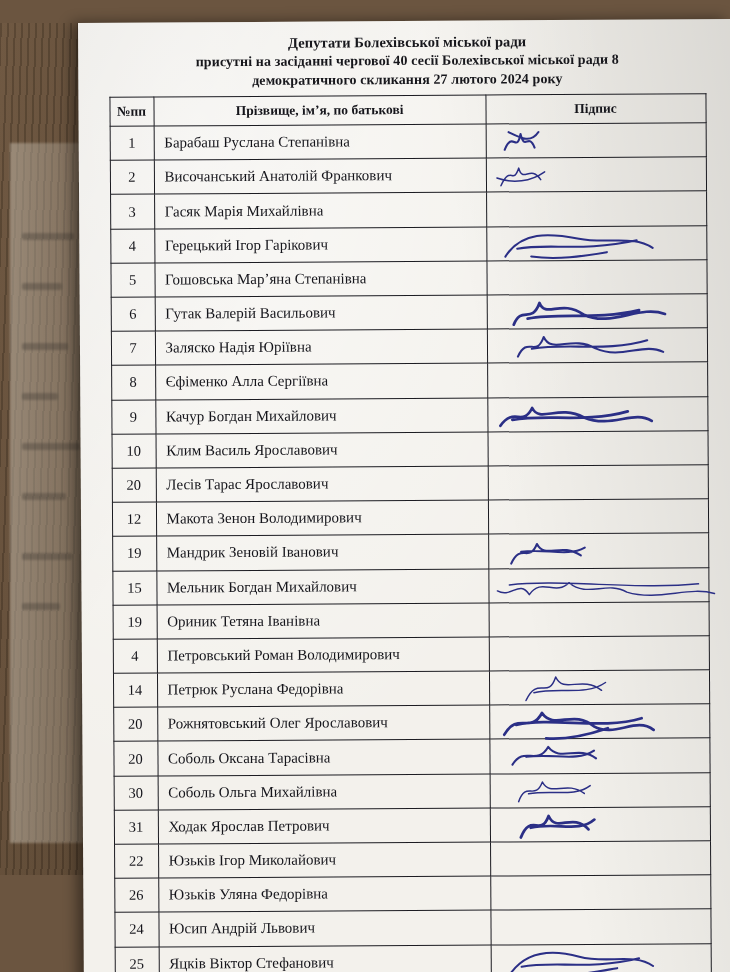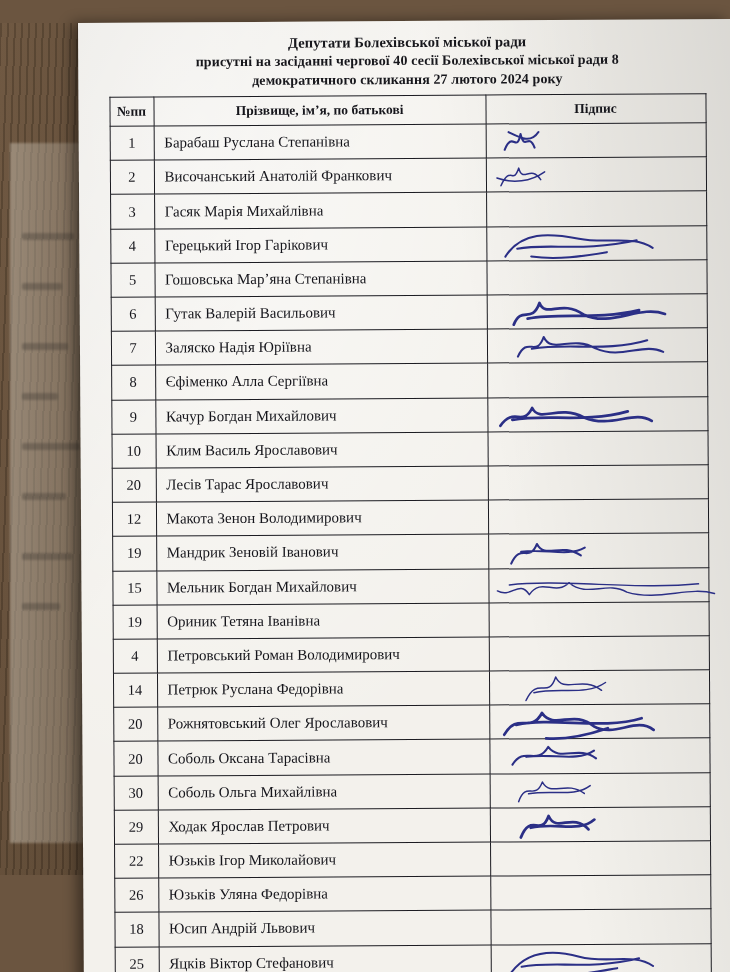--- a/index.html
+++ b/index.html
@@ -331,40 +331,40 @@
             <tr>
               <td class="cell-num">30</td>
               <td class="cell-name">Соболь Ольга Михайлівна</td>
               <td class="cell-sign">
                 <svg class="sig" viewBox="0 0 220 34" preserveAspectRatio="none">
                   <path class="thin" d="M28,28 C36,6 44,28 52,8 C60,24 76,6 94,20 M38,20 C62,16 84,24 100,12"></path>
                 </svg>
               </td>
             </tr>
             <tr>
-              <td class="cell-num">29</td>
+              <td class="cell-num">31</td>
               <td class="cell-name">Ходак Ярослав Петрович</td>
               <td class="cell-sign">
                 <svg class="sig" viewBox="0 0 220 34" preserveAspectRatio="none">
                   <path class="thick" d="M30,30 C40,4 50,30 58,8 C66,26 82,4 98,22 M40,20 C66,14 88,26 104,12"></path>
                 </svg>
               </td>
             </tr>
             <tr>
               <td class="cell-num">22</td>
               <td class="cell-name">Юзьків Ігор Миколайович</td>
               <td class="cell-sign"></td>
             </tr>
             <tr>
               <td class="cell-num">26</td>
               <td class="cell-name">Юзьків Уляна Федорівна</td>
               <td class="cell-sign"></td>
             </tr>
             <tr>
-              <td class="cell-num">18</td>
+              <td class="cell-num">24</td>
               <td class="cell-name">Юсип Андрій Львович</td>
               <td class="cell-sign"></td>
             </tr>
             <tr>
               <td class="cell-num">25</td>
               <td class="cell-name">Яцків Віктор Стефанович</td>
               <td class="cell-sign">
                 <svg class="sig" viewBox="0 0 220 34" preserveAspectRatio="none">
                   <path class="med" d="M18,30 C34,6 60,4 88,12 C116,20 142,8 162,22 M30,22 C62,16 100,26 148,14 M46,30 C74,34 102,28 126,24"></path>
                 </svg>

